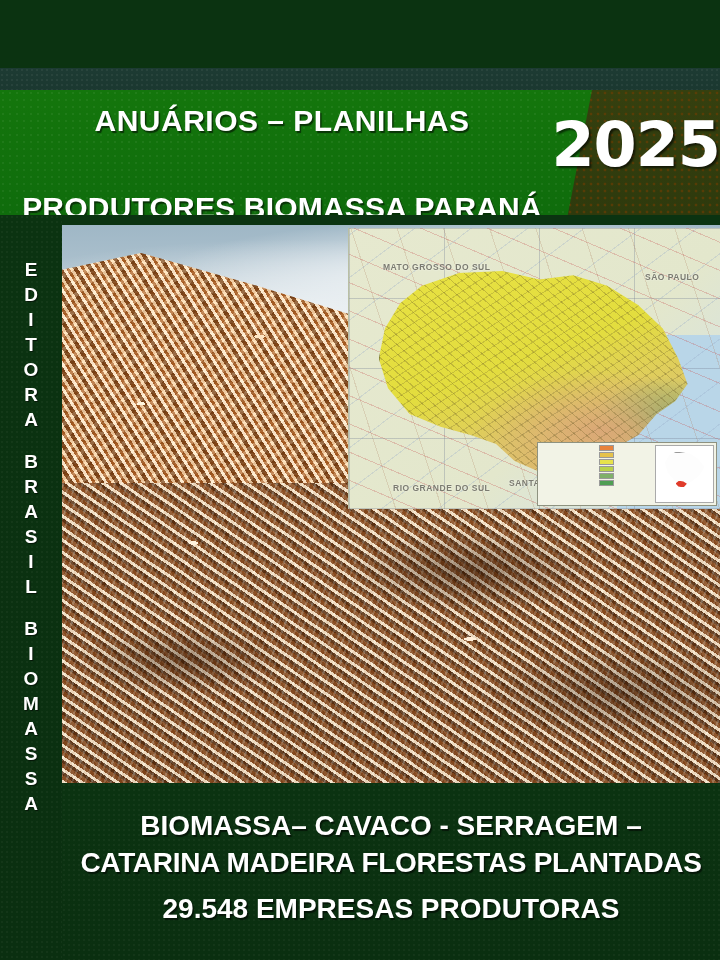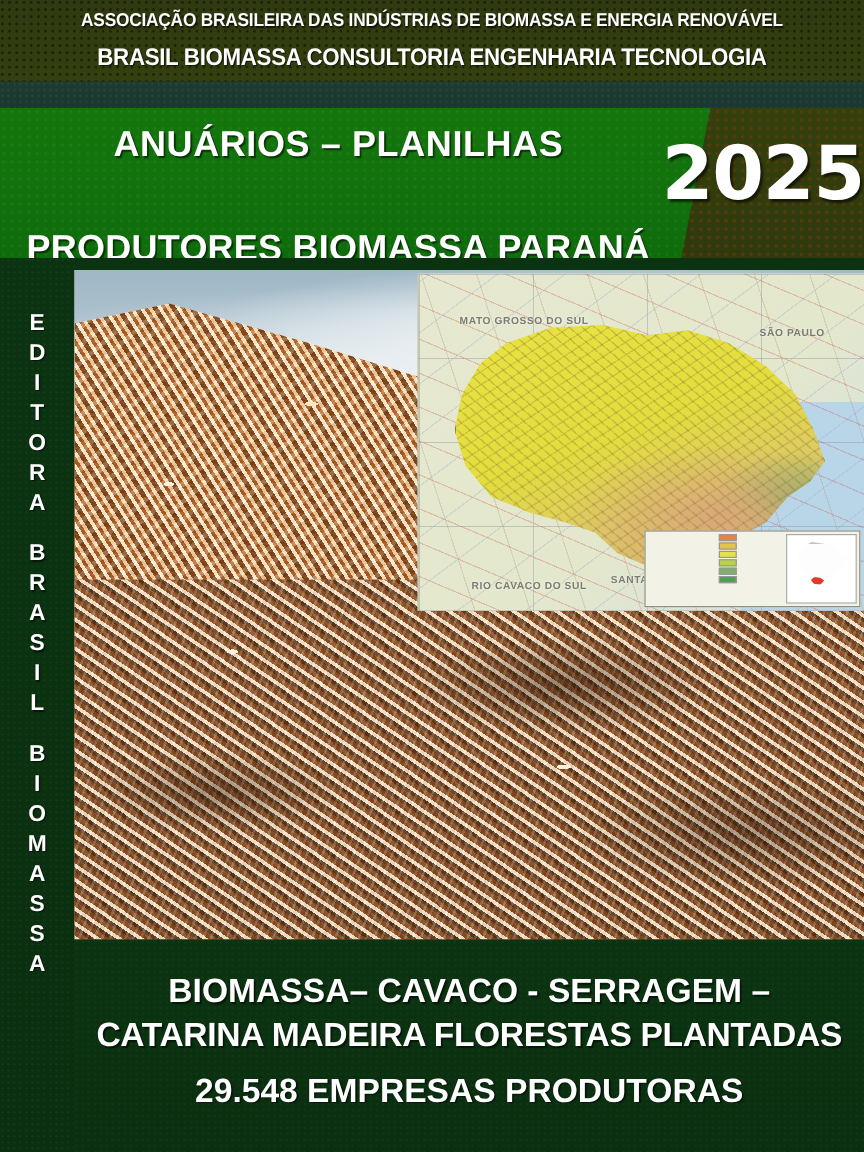--- a/index.html
+++ b/index.html
@@ -174,21 +174,21 @@
     box-shadow:0 0 0 1px rgba(70,70,50,.5) inset;
     filter:saturate(1.05);
   }
   .map-label{
     position:absolute;color:#7b7b70;font-size:8.5px;font-weight:bold;
     letter-spacing:.5px;text-align:center;line-height:10px;white-space:nowrap;
     text-shadow:0 0 2px rgba(255,255,255,.8);
     padding-left:20px;
   }
   .lbl-ms{left:14px;top:34px;}
-  .lbl-sp{left:264px;top:44px;text-align:right;}
+  .lbl-sp{left:276px;top:44px;text-align:right;}
   .lbl-sc{left:140px;top:250px;}
   .lbl-rs{left:24px;top:255px;}
   .map-legend{
     position:absolute;right:4px;bottom:3px;width:178px;height:62px;
     background:#f2f3e6;border:1px solid #8e9280;
     display:flex;font-size:3.2px;color:#444;overflow:hidden;
   }
   .legend-col{flex:1;padding:2px 3px;box-sizing:border-box;}
   .legend-swatch{width:13px;height:4px;margin-bottom:1px;border:.3px solid #999;}
   .brazil-inset{
@@ -220,24 +220,20 @@
   }
   .cap-1{top:27px;font-size:28px;}
   .cap-2{top:64px;font-size:28px;letter-spacing:-0.3px;}
   .cap-3{top:110px;font-size:28px;}
 </style>
 </head>
 <body>
 
 <div id="cover">
 
-  <div class="header">
-    <div class="header-line header-line-1">ASSOCIAÇÃO BRASILEIRA DAS INDÚSTRIAS DE BIOMASSA E ENERGIA RENOVÁVEL</div>
-    <div class="header-line header-line-2">BRASIL BIOMASSA CONSULTORIA ENGENHARIA TECNOLOGIA</div>
-  </div>
 
   <div class="divider-band"></div>
 
   <div class="banner">
     <div class="banner-green"></div>
     <div class="banner-title banner-title-1">ANUÁRIOS – PLANILHAS</div>
     <div class="banner-title banner-title-2">PRODUTORES BIOMASSA PARANÁ</div>
     <div class="banner-year">2025</div>
   </div>
 
@@ -277,21 +273,21 @@
   <div class="map">
     <div class="map-water"></div>
     <div class="map-sea"></div>
     <div class="map-grid"></div>
     <div class="map-roads"></div>
     <div class="parana"></div>
 
     <div class="map-label lbl-ms">MATO GROSSO DO SUL</div>
     <div class="map-label lbl-sp">SÃO PAULO</div>
     <div class="map-label lbl-sc">SANTA CATARINA</div>
-    <div class="map-label lbl-rs">RIO CAVACO DO SUL</div>
+    <div class="map-label lbl-rs">RIO GRANDE DO SUL</div>
 
     <div class="map-legend">
       <div class="legend-col"></div>
       <div class="legend-col" id="legend-swatches">
           <div class="legend-swatch" style="background: rgb(232, 131, 60);"></div>
           <div class="legend-swatch" style="background: rgb(229, 194, 75);"></div>
           <div class="legend-swatch" style="background: rgb(231, 226, 74);"></div>
           <div class="legend-swatch" style="background: rgb(184, 210, 74);"></div>
           <div class="legend-swatch" style="background: rgb(127, 176, 105);"></div>
           <div class="legend-swatch" style="background: rgb(79, 158, 84);"></div>

